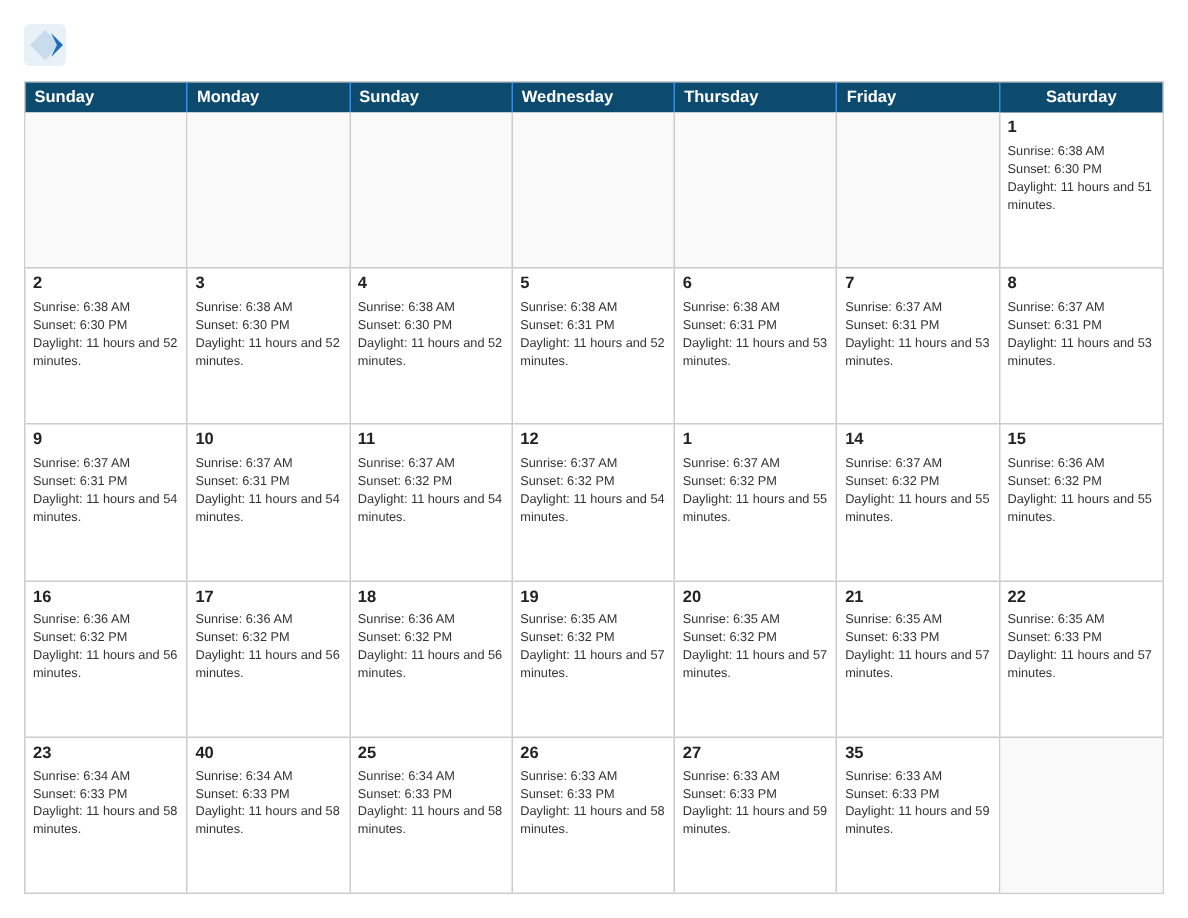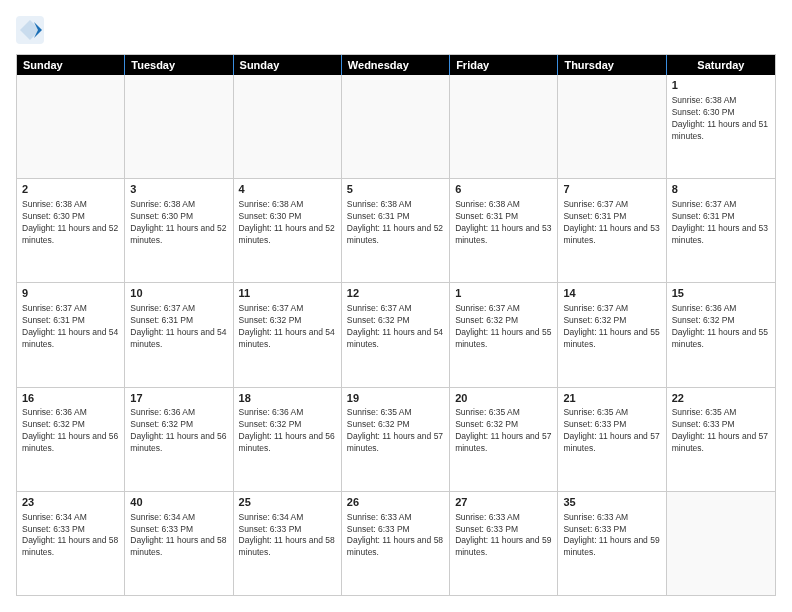--- a/index.html
+++ b/index.html
@@ -46,21 +46,21 @@
     }
     .calendar {
       flex: 1;
       border: 1px solid #ccc;
       display: flex;
       flex-direction: column;
     }
     .cal-header {
       display: grid;
       grid-template-columns: repeat(7, 1fr);
-      background: #000000;
+      background: #0c4a6e;
     }
     .cal-header-cell {
       color: #fff;
       font-size: 11px;
       font-weight: bold;
       padding: 4px 6px;
       text-align: left;
       border-right: 1px solid #3a8ee0;
     }
     .cal-header-cell:last-child { border-right: none; text-align: center; }
@@ -120,25 +120,25 @@
     </div>
     <div class="title-block">
       <div class="month-title"></div>
       <div class="location"></div>
     </div>
   </div>
 
   <div class="calendar">
     <div class="cal-header" id="cal-header">
         <div class="cal-header-cell">Sunday</div>
-        <div class="cal-header-cell">Tuesday</div>
+        <div class="cal-header-cell">Monday</div>
         <div class="cal-header-cell">Sunday</div>
         <div class="cal-header-cell">Wednesday</div>
+        <div class="cal-header-cell">Thursday</div>
         <div class="cal-header-cell">Friday</div>
-        <div class="cal-header-cell">Thursday</div>
         <div class="cal-header-cell">Saturday</div>
       </div>
     <div class="cal-body" id="cal-body">
         <div class="cal-row">
           <div class="cal-cell empty"></div>
           <div class="cal-cell empty"></div>
           <div class="cal-cell empty"></div>
           <div class="cal-cell empty"></div>
           <div class="cal-cell empty"></div>
           <div class="cal-cell empty"></div>

